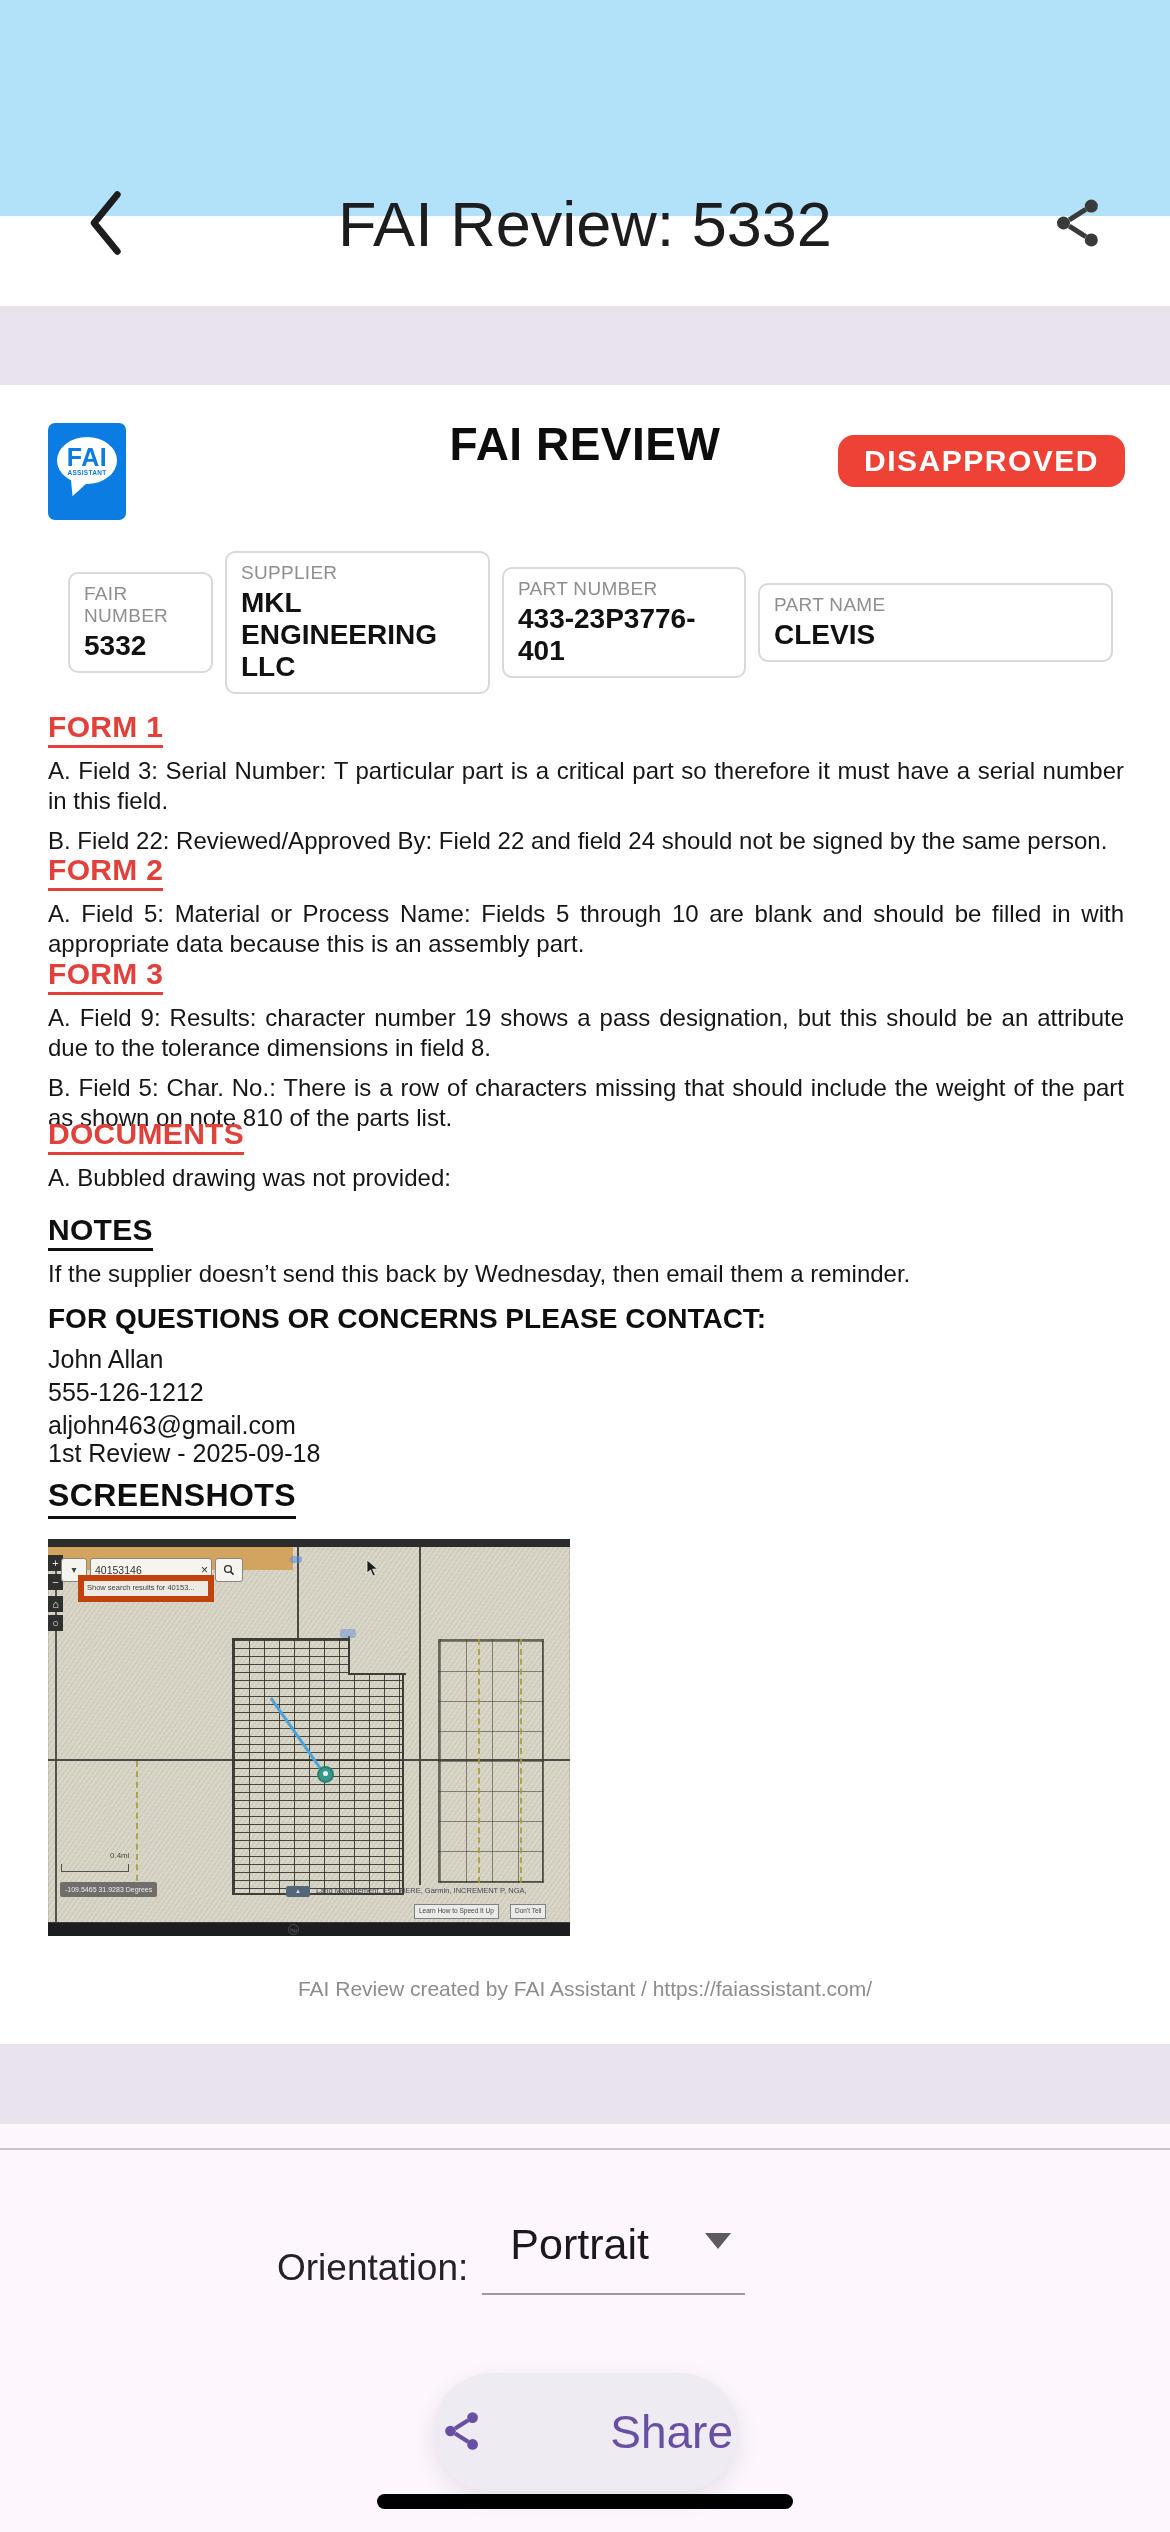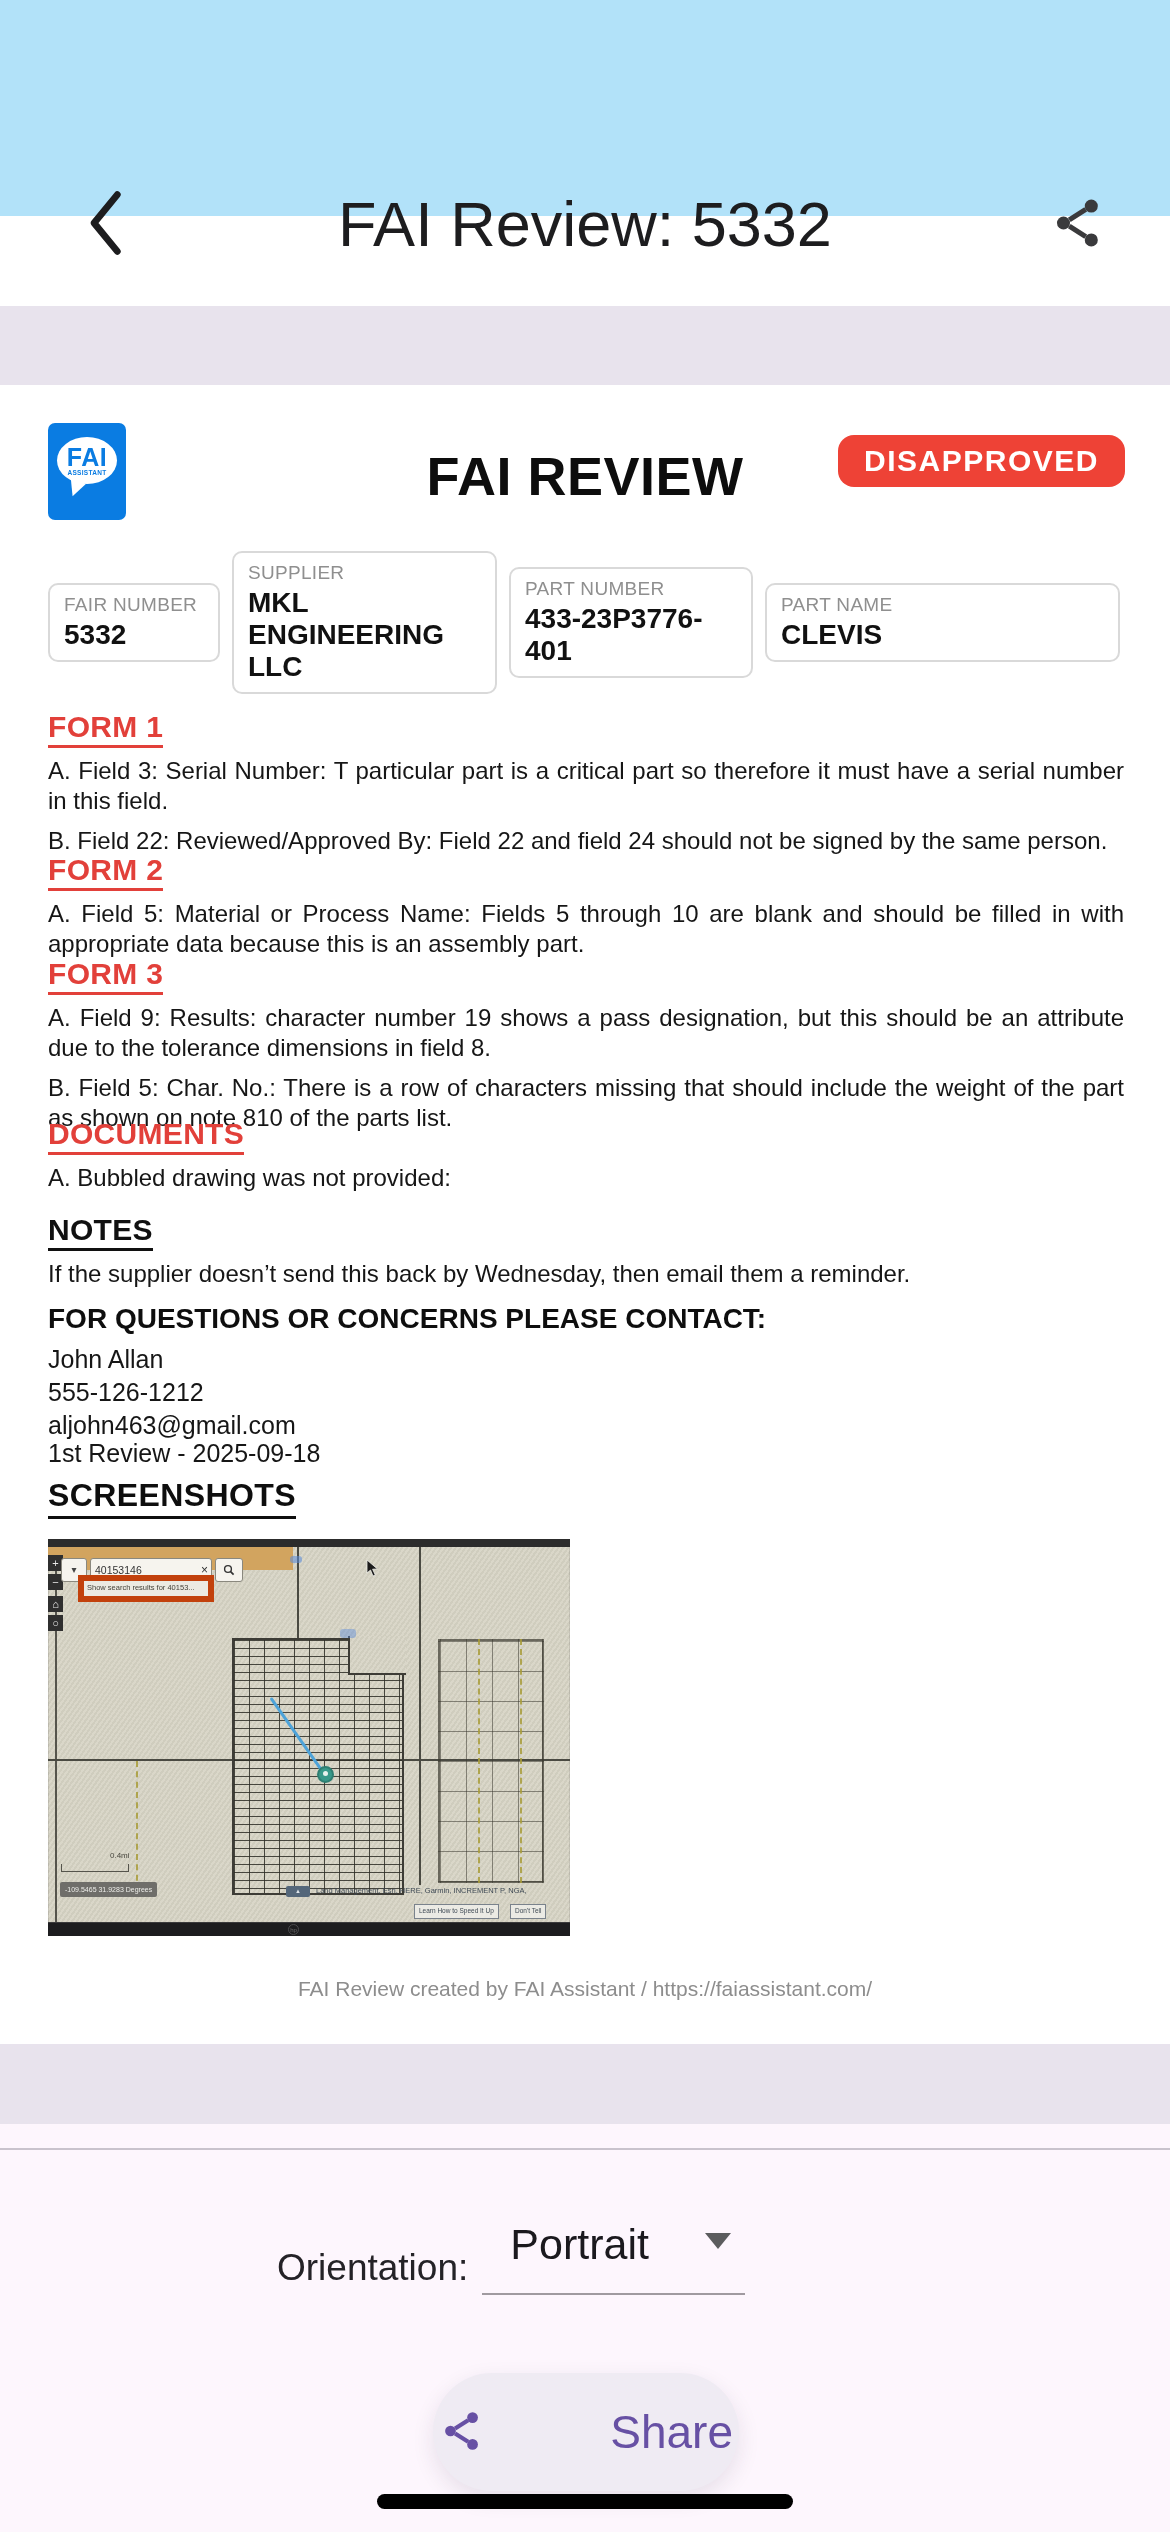--- a/index.html
+++ b/index.html
@@ -26,31 +26,31 @@
 
   .logo{position:absolute;left:48px;top:38px;width:78px;height:97px;background:#0a7ce2;border-radius:7px;}
   .logo-bubble{position:absolute;left:9px;top:14px;width:60px;height:47px;background:#ffffff;
                border-radius:50%;display:flex;flex-direction:column;align-items:center;justify-content:center;}
   .logo-fai{font-size:25px;font-weight:bold;color:#0a7ce2;line-height:24px;letter-spacing:.5px;}
   .logo-sub{font-size:6.5px;font-weight:bold;color:#0a7ce2;letter-spacing:.3px;}
   .logo-tail{position:absolute;left:20px;top:58px;width:0;height:0;
              border-left:7px solid transparent;border-right:9px solid transparent;
              border-top:16px solid #ffffff;transform:rotate(18deg);}
 
-  .doc-title{position:absolute;left:0;right:0;top:60px;text-align:center;
-             font-size:54px;font-weight:800;letter-spacing:.5px;color:#0d0d0d;}
+  .doc-title{position:absolute;left:0;right:0;top:32px;text-align:center;
+             font-size:46px;font-weight:800;letter-spacing:.5px;color:#0d0d0d;}
   .badge{position:absolute;right:45px;top:50px;height:52px;padding:0 26px;background:#ee4236;
          border-radius:16px;display:flex;align-items:center;color:#ffffff;
          font-size:30px;font-weight:bold;letter-spacing:1.5px;}
 
   .fields{top:166px;display:flex;gap:12px;align-items:center;}
   .fbox{border:2px solid #d9d9d9;border-radius:10px;padding:9px 14px;background:#fff;box-sizing:border-box;}
   .fbox .flabel{font-size:19px;color:#8f8f8f;letter-spacing:.3px;}
   .fbox .fvalue{font-size:28px;font-weight:bold;color:#111;line-height:32px;margin-top:3px;}
-  .fbox.w1{width:172px;} .fbox.w2{width:265px;} .fbox.w3{width:244px;} .fbox.w4{width:355px;}
+  .fbox.w1{width:145px;margin-left:20px;} .fbox.w2{width:265px;} .fbox.w3{width:244px;} .fbox.w4{width:355px;}
 
   .sec h2{margin:0 0 8px 0;font-size:30px;font-weight:bold;display:inline-block;
           border-bottom:3px solid currentColor;padding-bottom:1px;letter-spacing:.3px;}
   .sec h2.red{color:#e2403a;} .sec h2.black{color:#101010;}
   .sec p{margin:0 0 10px 0;font-size:24px;line-height:30px;color:#161616;text-align:justify;}
 
   .contact-h{margin:0 0 8px 0;font-size:28px;font-weight:bold;color:#0e0e0e;}
   .contact p{margin:0;font-size:25px;line-height:33px;color:#161616;}
   .review-line{font-size:25px;color:#161616;}
 

